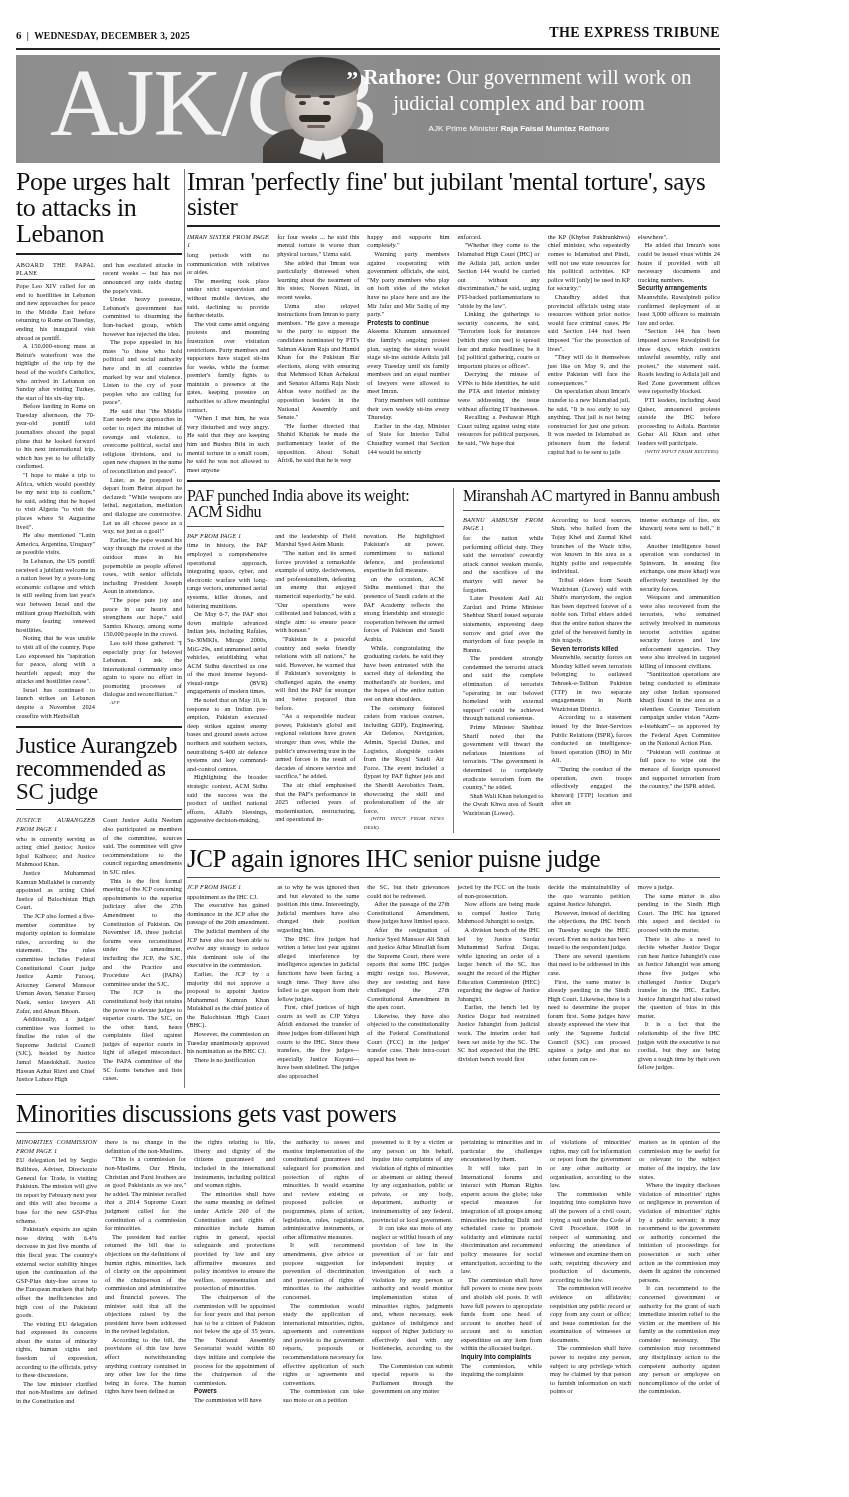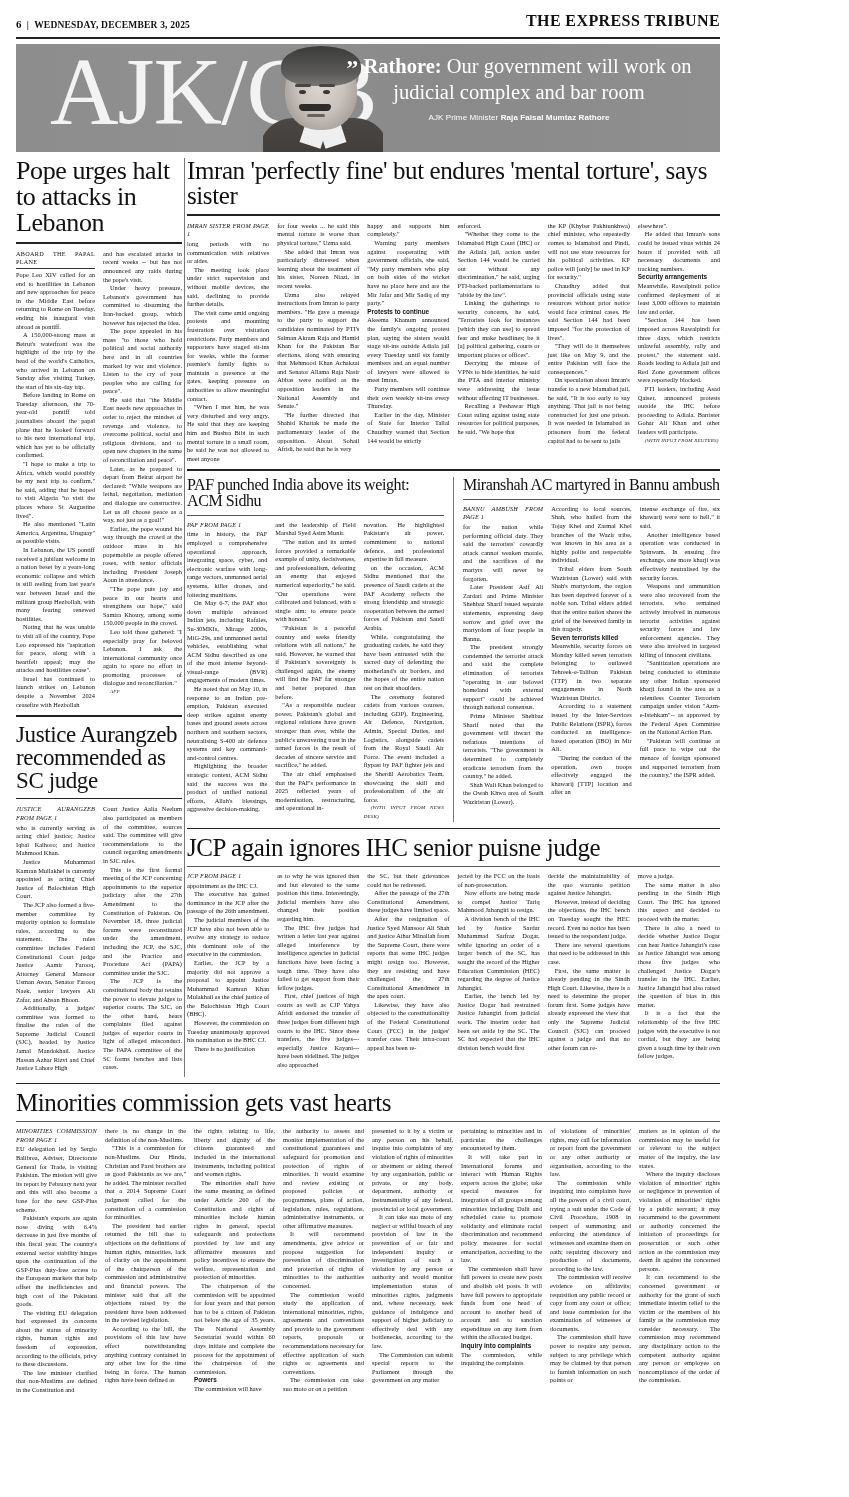--- a/index.html
+++ b/index.html
@@ -11,21 +11,21 @@
     overflow:hidden;
   }
   .page { width:736px; height:1497px; padding: 12px 16px 8px 16px; position:relative; }
 
   
   .topbar { display:flex; align-items:flex-end; justify-content:space-between;
             padding-bottom:4px; }
   .folio { font-family:"Liberation Serif",serif; font-size:9.5px; letter-spacing:.2px;
            font-weight:700; text-transform:uppercase; }
   .folio .num { font-size:11px; font-weight:700; }
-  .paper-name { font-size:16px; font-weight:700; letter-spacing:.4px; text-transform:uppercase; }
+  .paper-name { font-size:14px; font-weight:700; letter-spacing:.4px; text-transform:uppercase;margin-top:13px; }
   .rule-thick { height:2.2px; background:#222; margin-top:3px; }
 
   
   .banner { position:relative; height:108px; margin-top:5px;
             background:linear-gradient(90deg,#8d8d8d 0%,#909090 30%,#8a8a8a 60%,#8f8f8f 100%);
             overflow:hidden; }
   .banner-word { position:absolute; left:34px; top:-6px; font-size:95px; line-height:108px;
                  color:#f3f3f3; font-family:"Liberation Serif",serif; letter-spacing:-1px;
                  font-weight:400; }
   .portrait { position:absolute; left:247px; top:0; width:120px; height:108px;
@@ -205,21 +205,21 @@
         </div>
       </div>
 
     </div>
 
     <div class="vrule"></div>
 
     <div class="right-main">
 
       <div class="block">
-        <h1 class="hl hl-2">Imran 'perfectly fine' but endures 'mental torture', says sister</h1>
+        <h1 class="hl hl-2">Imran 'perfectly fine' but jubilant 'mental torture', says sister</h1>
         <div class="sep"></div>
         <div class="cols">
           <div class="col dek">
             <span class="kicker">IMRAN SISTER FROM PAGE 1</span>
             <div>
                 <p class="first">long periods with no communication with relatives or aides.</p>
                 <p>The meeting took place under strict supervision and without mobile devices, she said, declining to provide further details.</p>
                 <p>The visit came amid ongoing protests and mounting frustration over visitation restrictions. Party members and supporters have staged sit-ins for weeks, while the former premier's family fights to maintain a presence at the gates, keeping pressure on authorities to allow meaningful contact.</p>
                 <p>"When I met him, he was very disturbed and very angry. He said that they are keeping him and Bushra Bibi in such mental torture in a small room, he said he was not allowed to meet anyone</p>
               </div>
@@ -408,21 +408,21 @@
             </div>
         </div>
       </div>
 
     </div>
   </div>
 
   <div class="sep"></div>
 
   <div class="block">
-    <h1 class="hl hl-5">Minorities commission gets vast hearts</h1>
+    <h1 class="hl hl-5">Minorities discussions gets vast powers</h1>
     <div class="sep-thin"></div>
     <div class="cols">
       <div class="col dek">
         <span class="kicker">MINORITIES COMMISSION FROM PAGE 1</span>
         <div>
             <p class="first">EU delegation led by Sergio Balibrea, Adviser, Directorate General for Trade, is visiting Pakistan. The mission will give its report by February next year and this will also become a base for the new GSP-Plus scheme.</p>
             <p>Pakistan's exports are again nose diving with 6.4% decrease in just five months of this fiscal year. The country's external sector stability hinges upon the continuation of the GSP-Plus duty-free access to the European markets that help offset the inefficiencies and high cost of the Pakistani goods.</p>
             <p>The visiting EU delegation had expressed its concerns about the status of minority rights, human rights and freedom of expression, according to the officials, privy to these discussions.</p>
             <p>The law minister clarified that non-Muslims are defined in the Constitution and</p>
           </div>

